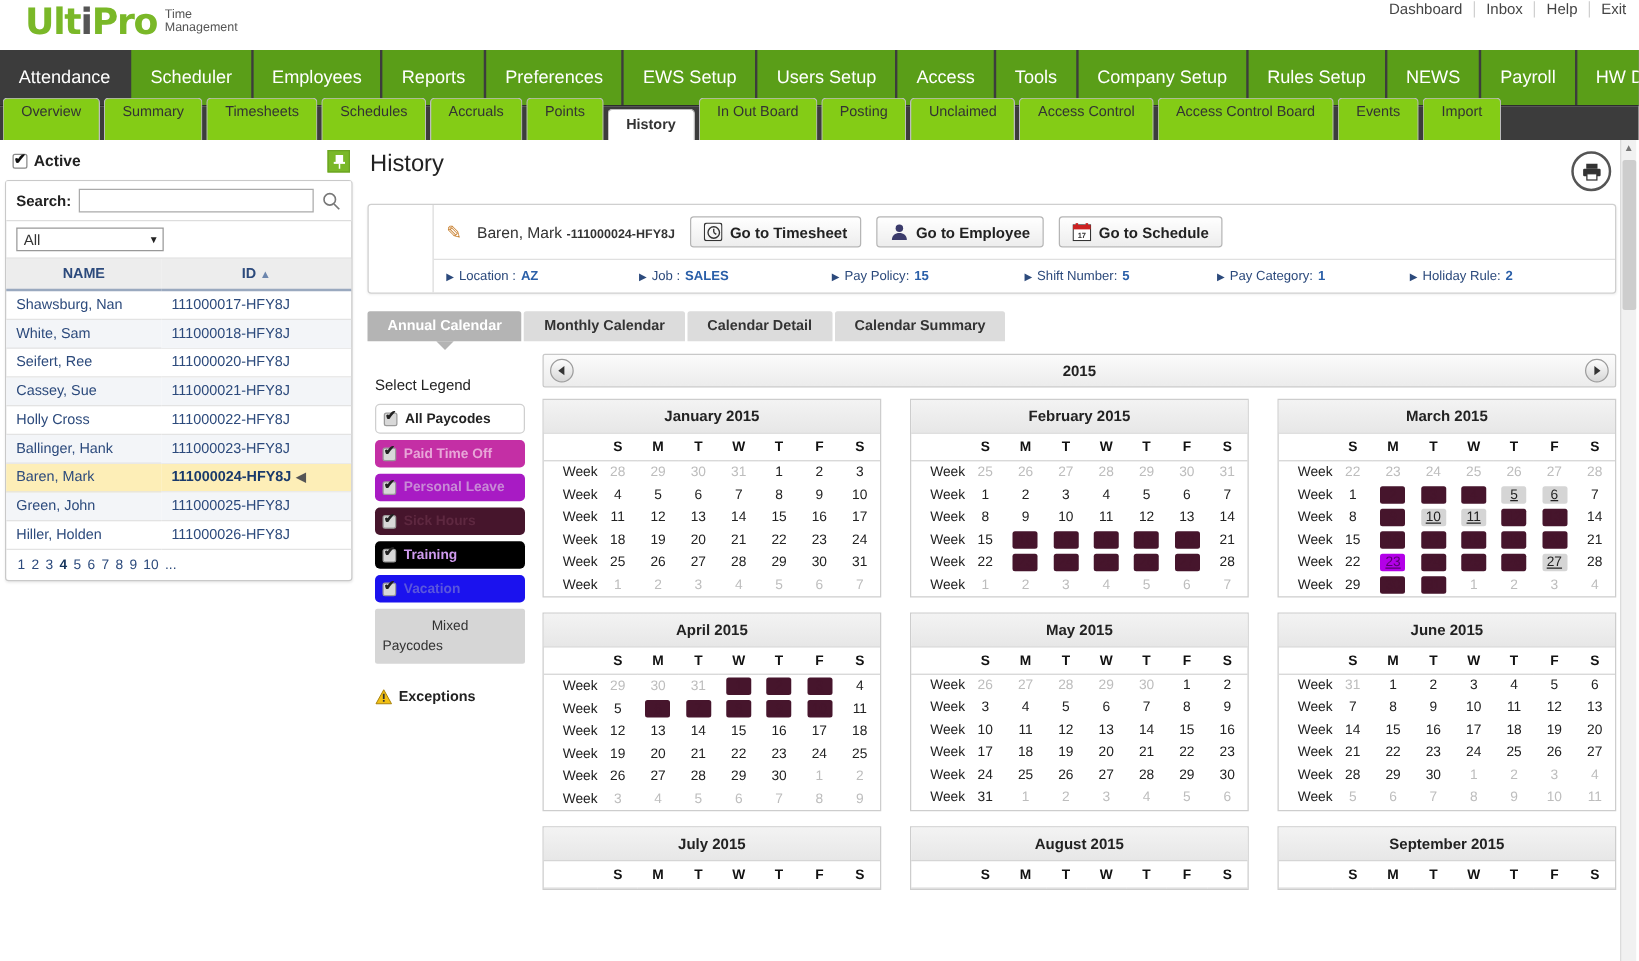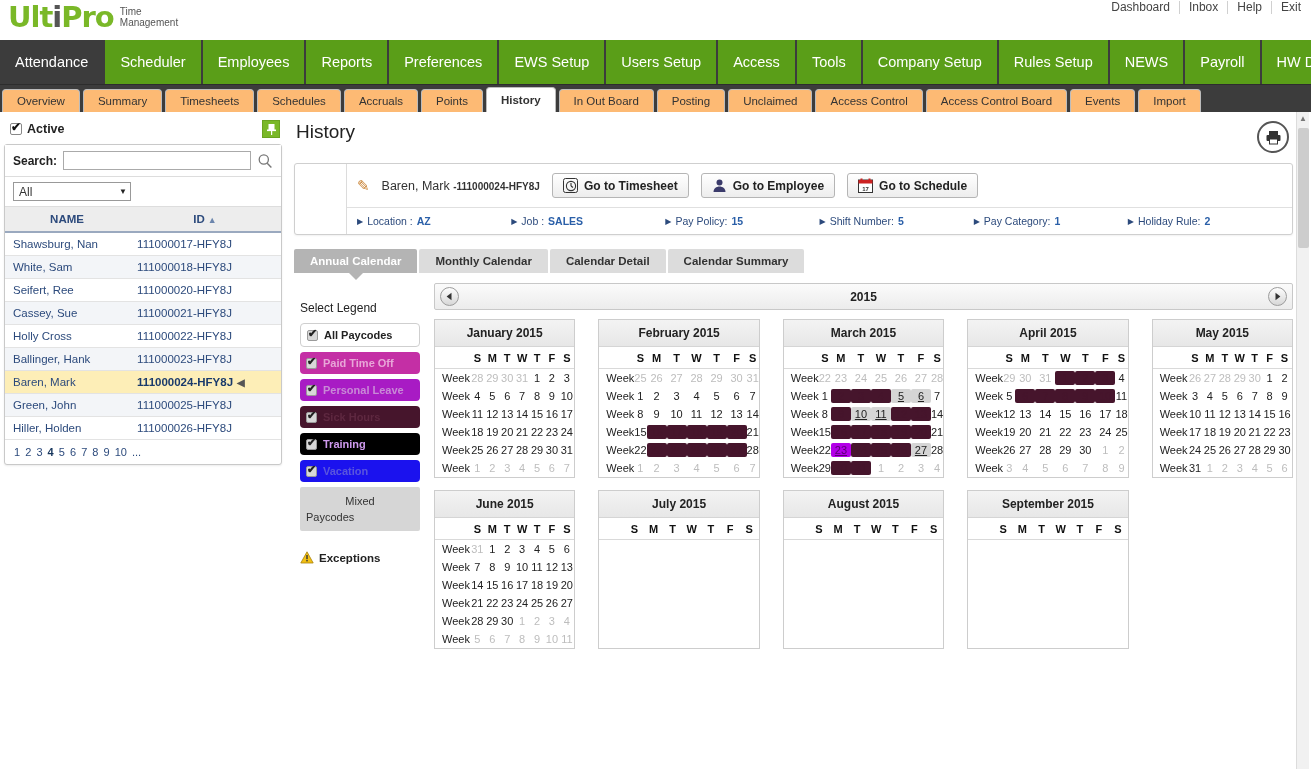--- a/index.html
+++ b/index.html
@@ -9,21 +9,21 @@
     width: 1311px; height: 769px;
     overflow: hidden;
     background: #ffffff;
     font-family: "Liberation Sans", sans-serif;
     font-size: 12px;
     color: #333;
   }
 
   
   .topbar { position: relative; height: 40px; background: #fff; }
-  .logo-wrap { position: absolute; left: 8px; top: 0px; display: flex; align-items: flex-start; }
+  .logo-wrap { position: absolute; left: 20px; top: 0px; display: flex; align-items: flex-start; }
   .logo-text {
     font-family: "DejaVu Sans", sans-serif;
     font-size: 29px; font-weight: 700; color: #7ab828;
     letter-spacing: -1px; line-height: 34px;
   }
   .logo-text .dk { color: #555; }
   .logo-sub {
     font-size: 10px; color: #555; line-height: 11px;
     margin-left: 6px; margin-top: 6px;
   }
@@ -55,23 +55,23 @@
   .mainnav .navitem.active { background: #3c3c3c; color: #ffffff; }
   .mainnav .navfill { flex: 1; background: #5a9e18; }
 
   
   .subtabs {
     height: 27px; background: #3c3c3c;
     display: flex; align-items: flex-end;
     padding-left: 2px;
   }
   .subtabs .stab {
-    background: #fdba74; color: #333;
+    background: #84cc16; color: #333;
     font-size: 11.5px;
-    height: 23px; line-height: 23px;
+    height: 34px; line-height: 23px;
     padding: 0 14px; margin-right: 3px;
     border-radius: 4px 4px 0 0;
     border: 1px solid #bcbcbc; border-bottom: none;
     cursor: pointer; white-space: nowrap;
   }
   .subtabs .stab.active {
     background: #ffffff; font-weight: bold; height: 25px; line-height: 25px;
   }
 
   
@@ -211,21 +211,21 @@
     border: 1px solid #c8c8c8; background: linear-gradient(#fbfbfb,#ececec);
     height: 27px; padding: 0 5px; margin-bottom: 9px; border-radius: 2px;
   }
   .ybtn {
     width: 19px; height: 19px; border-radius: 50%;
     background: linear-gradient(#fdfdfd,#d7d7d7); border: 1px solid #9c9c9c;
     display: flex; align-items: center; justify-content: center; cursor: pointer;
   }
   .yearlbl { font-size: 12px; font-weight: bold; color: #222; }
 
-  .calgrid { display: grid; grid-template-columns: repeat(5, 1fr); gap: 12px 23px; }
+  .calgrid { display: grid; grid-template-columns: repeat(3, 1fr); gap: 12px 23px; }
   .month { border: 1px solid #cdcdcd; background: #fff; }
   .mhead {
     background: linear-gradient(#f3f3f3,#e7e7e7); text-align: center;
     font-size: 12px; font-weight: bold; color: #222; padding: 6px 0;
     border-bottom: 1px solid #d5d5d5;
   }
   table.mtbl { width: 100%; border-collapse: collapse; }
   table.mtbl th {
     font-size: 11px; font-weight: bold; color: #111; padding: 5px 0 4px 0;
     border-bottom: 1px solid #d9d9d9; text-align: center; width: 12%;

